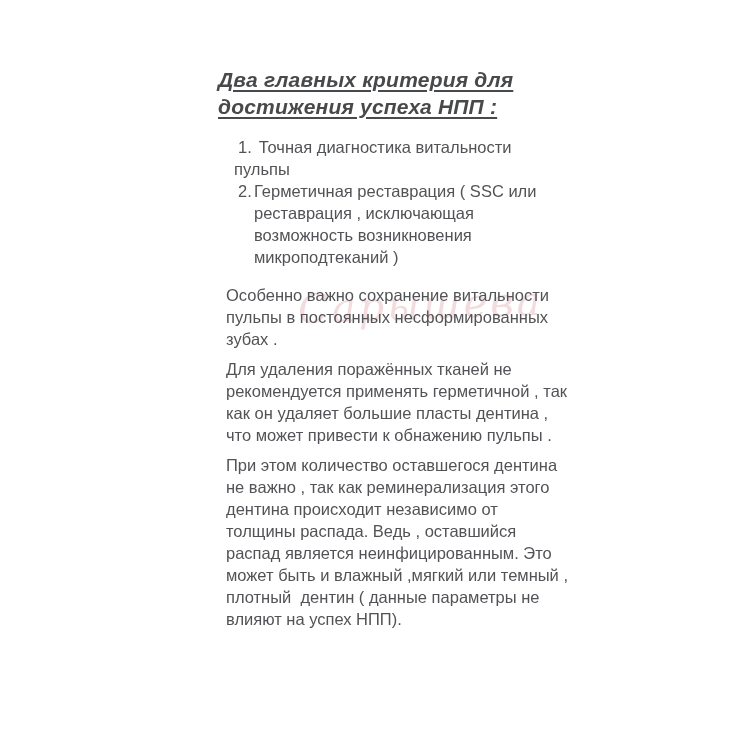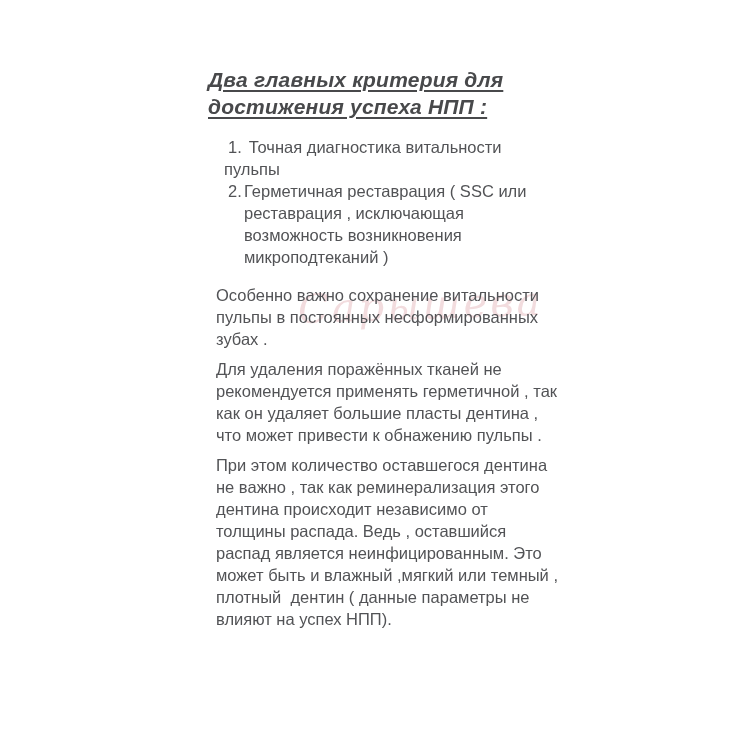--- a/index.html
+++ b/index.html
@@ -24,21 +24,21 @@
     font-style: italic;
     font-size: 40px;
     letter-spacing: 3px;
     color: #f2dcde;
     transform: rotate(-2deg);
     white-space: nowrap;
     user-select: none;
   }
   .content {
     position: absolute;
-    left: 208px;
+    left: 218px;
     top: 66px;
     width: 380px;
     z-index: 1;
     color: #525356;
     font-size: 16.5px;
     line-height: 22px;
   }
   .title {
     margin: 0 0 7px 0;
     font-size: 21px;

